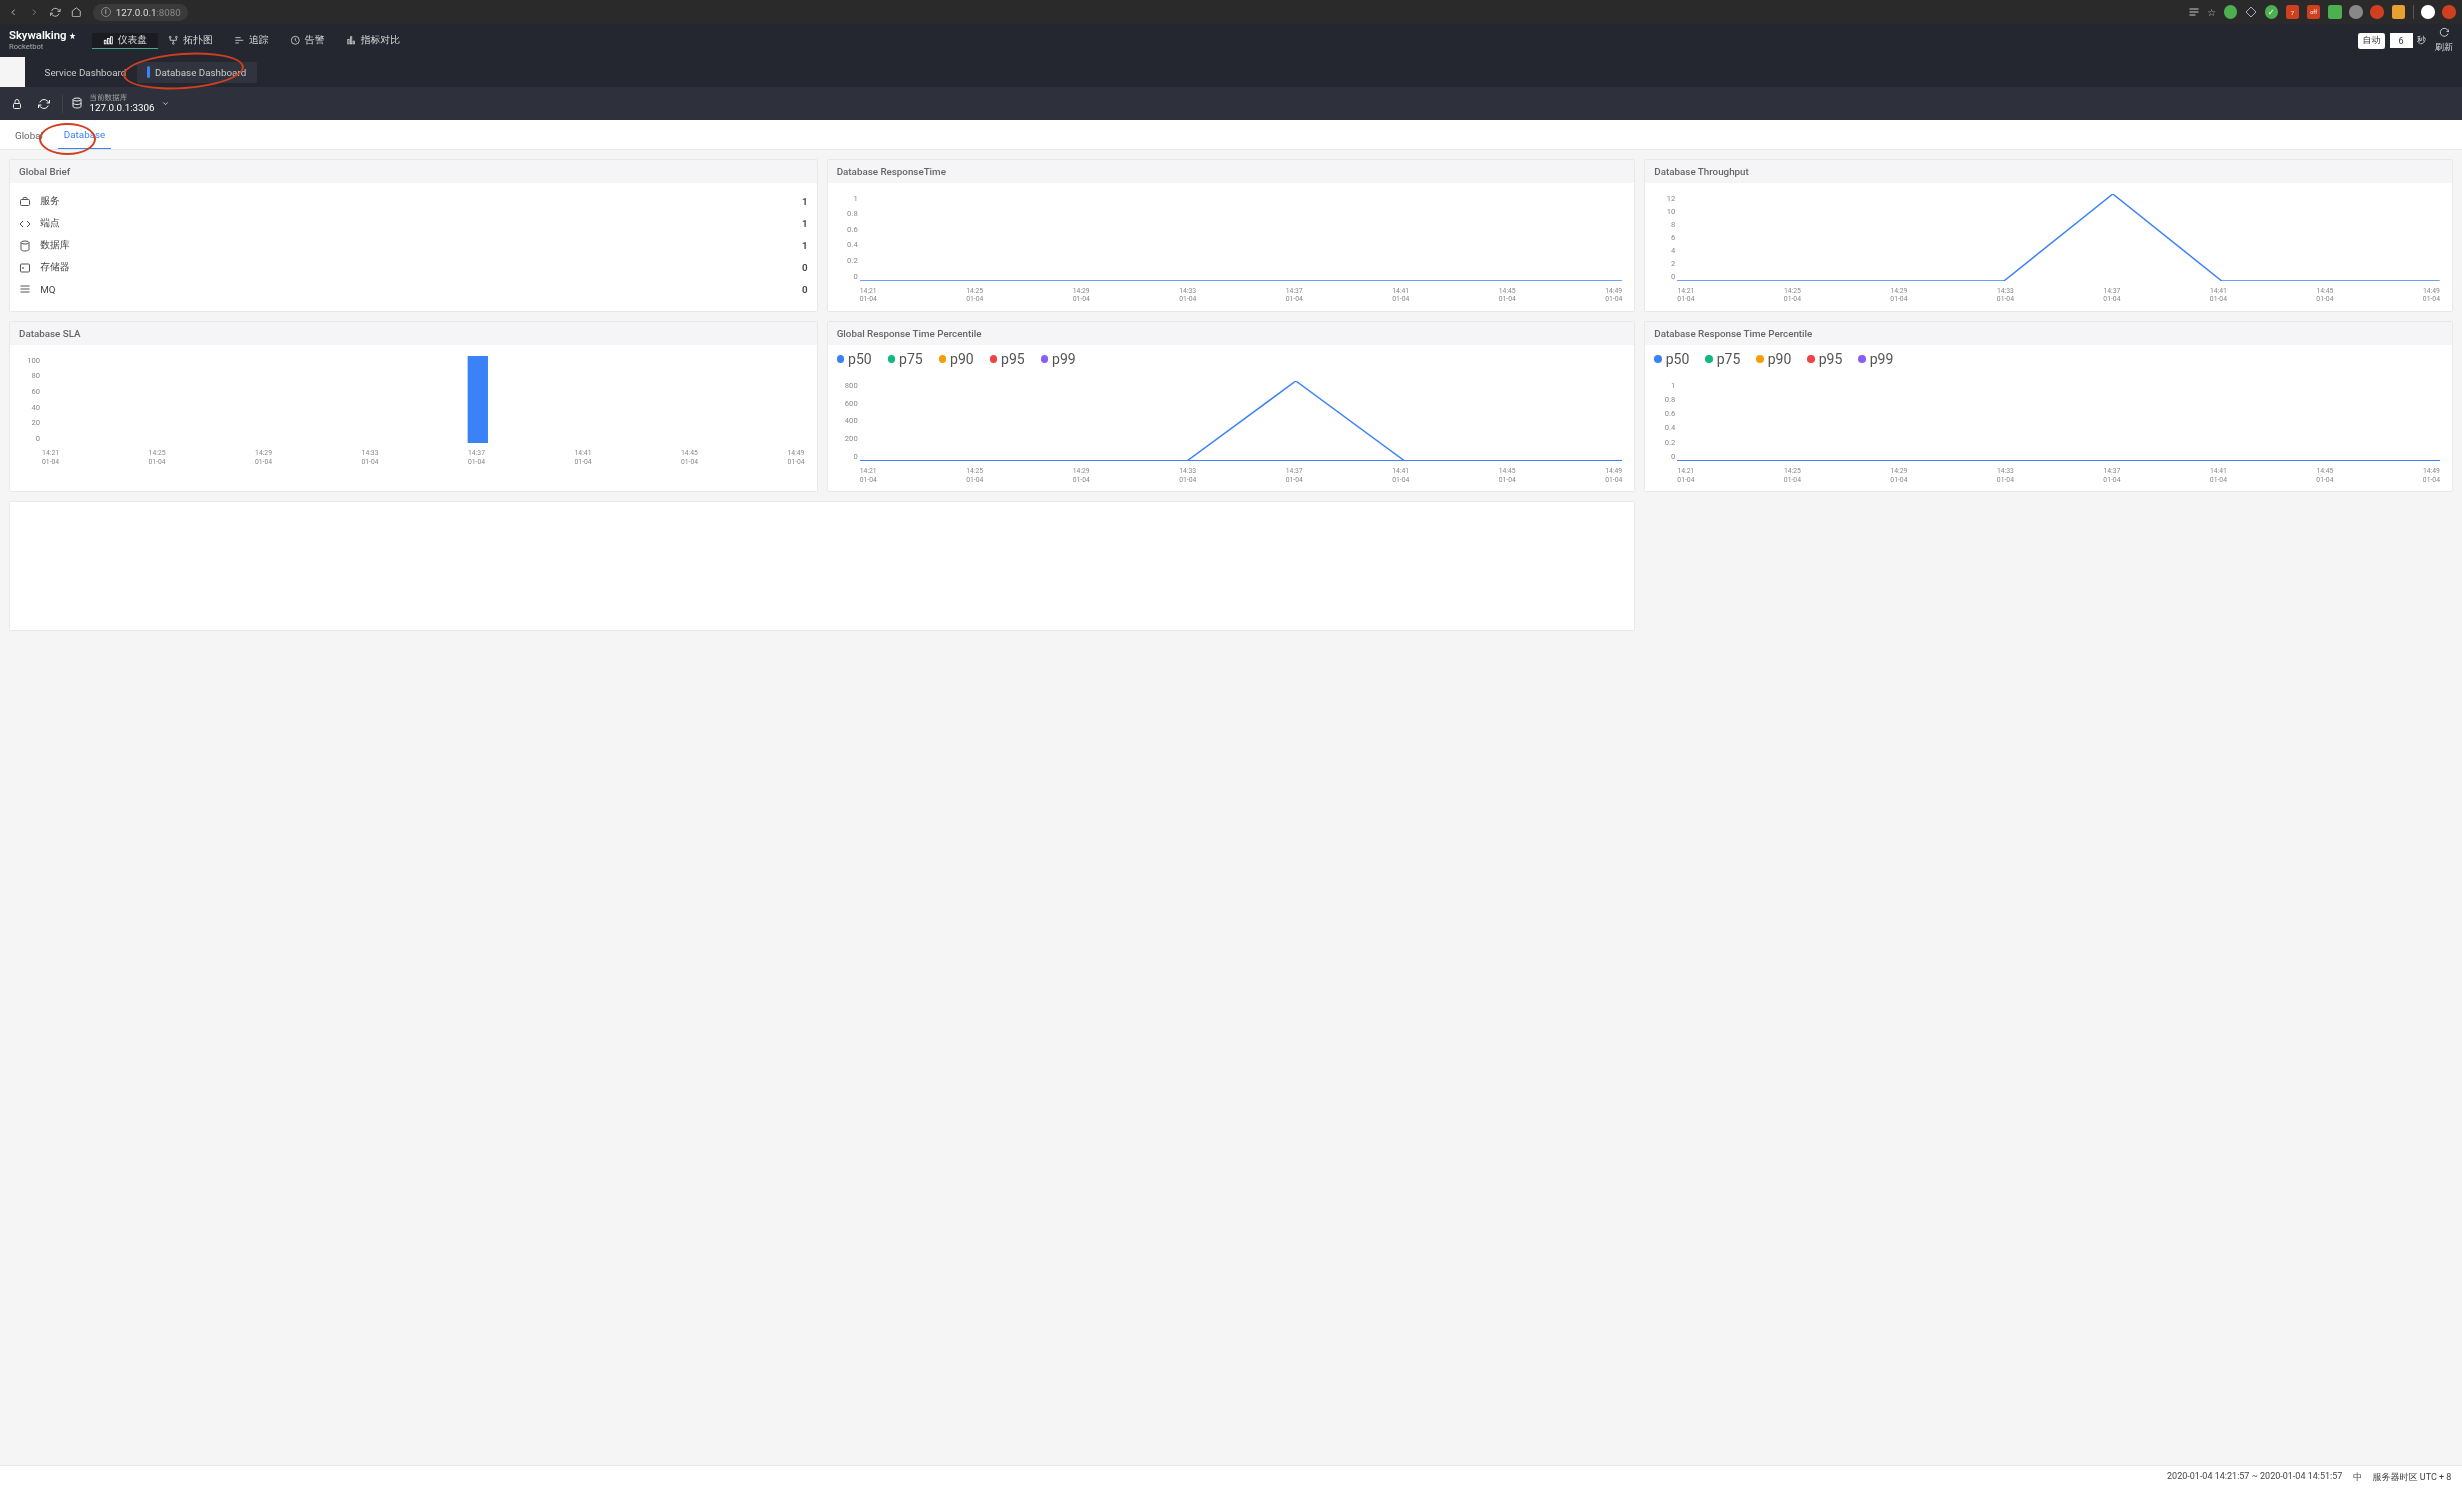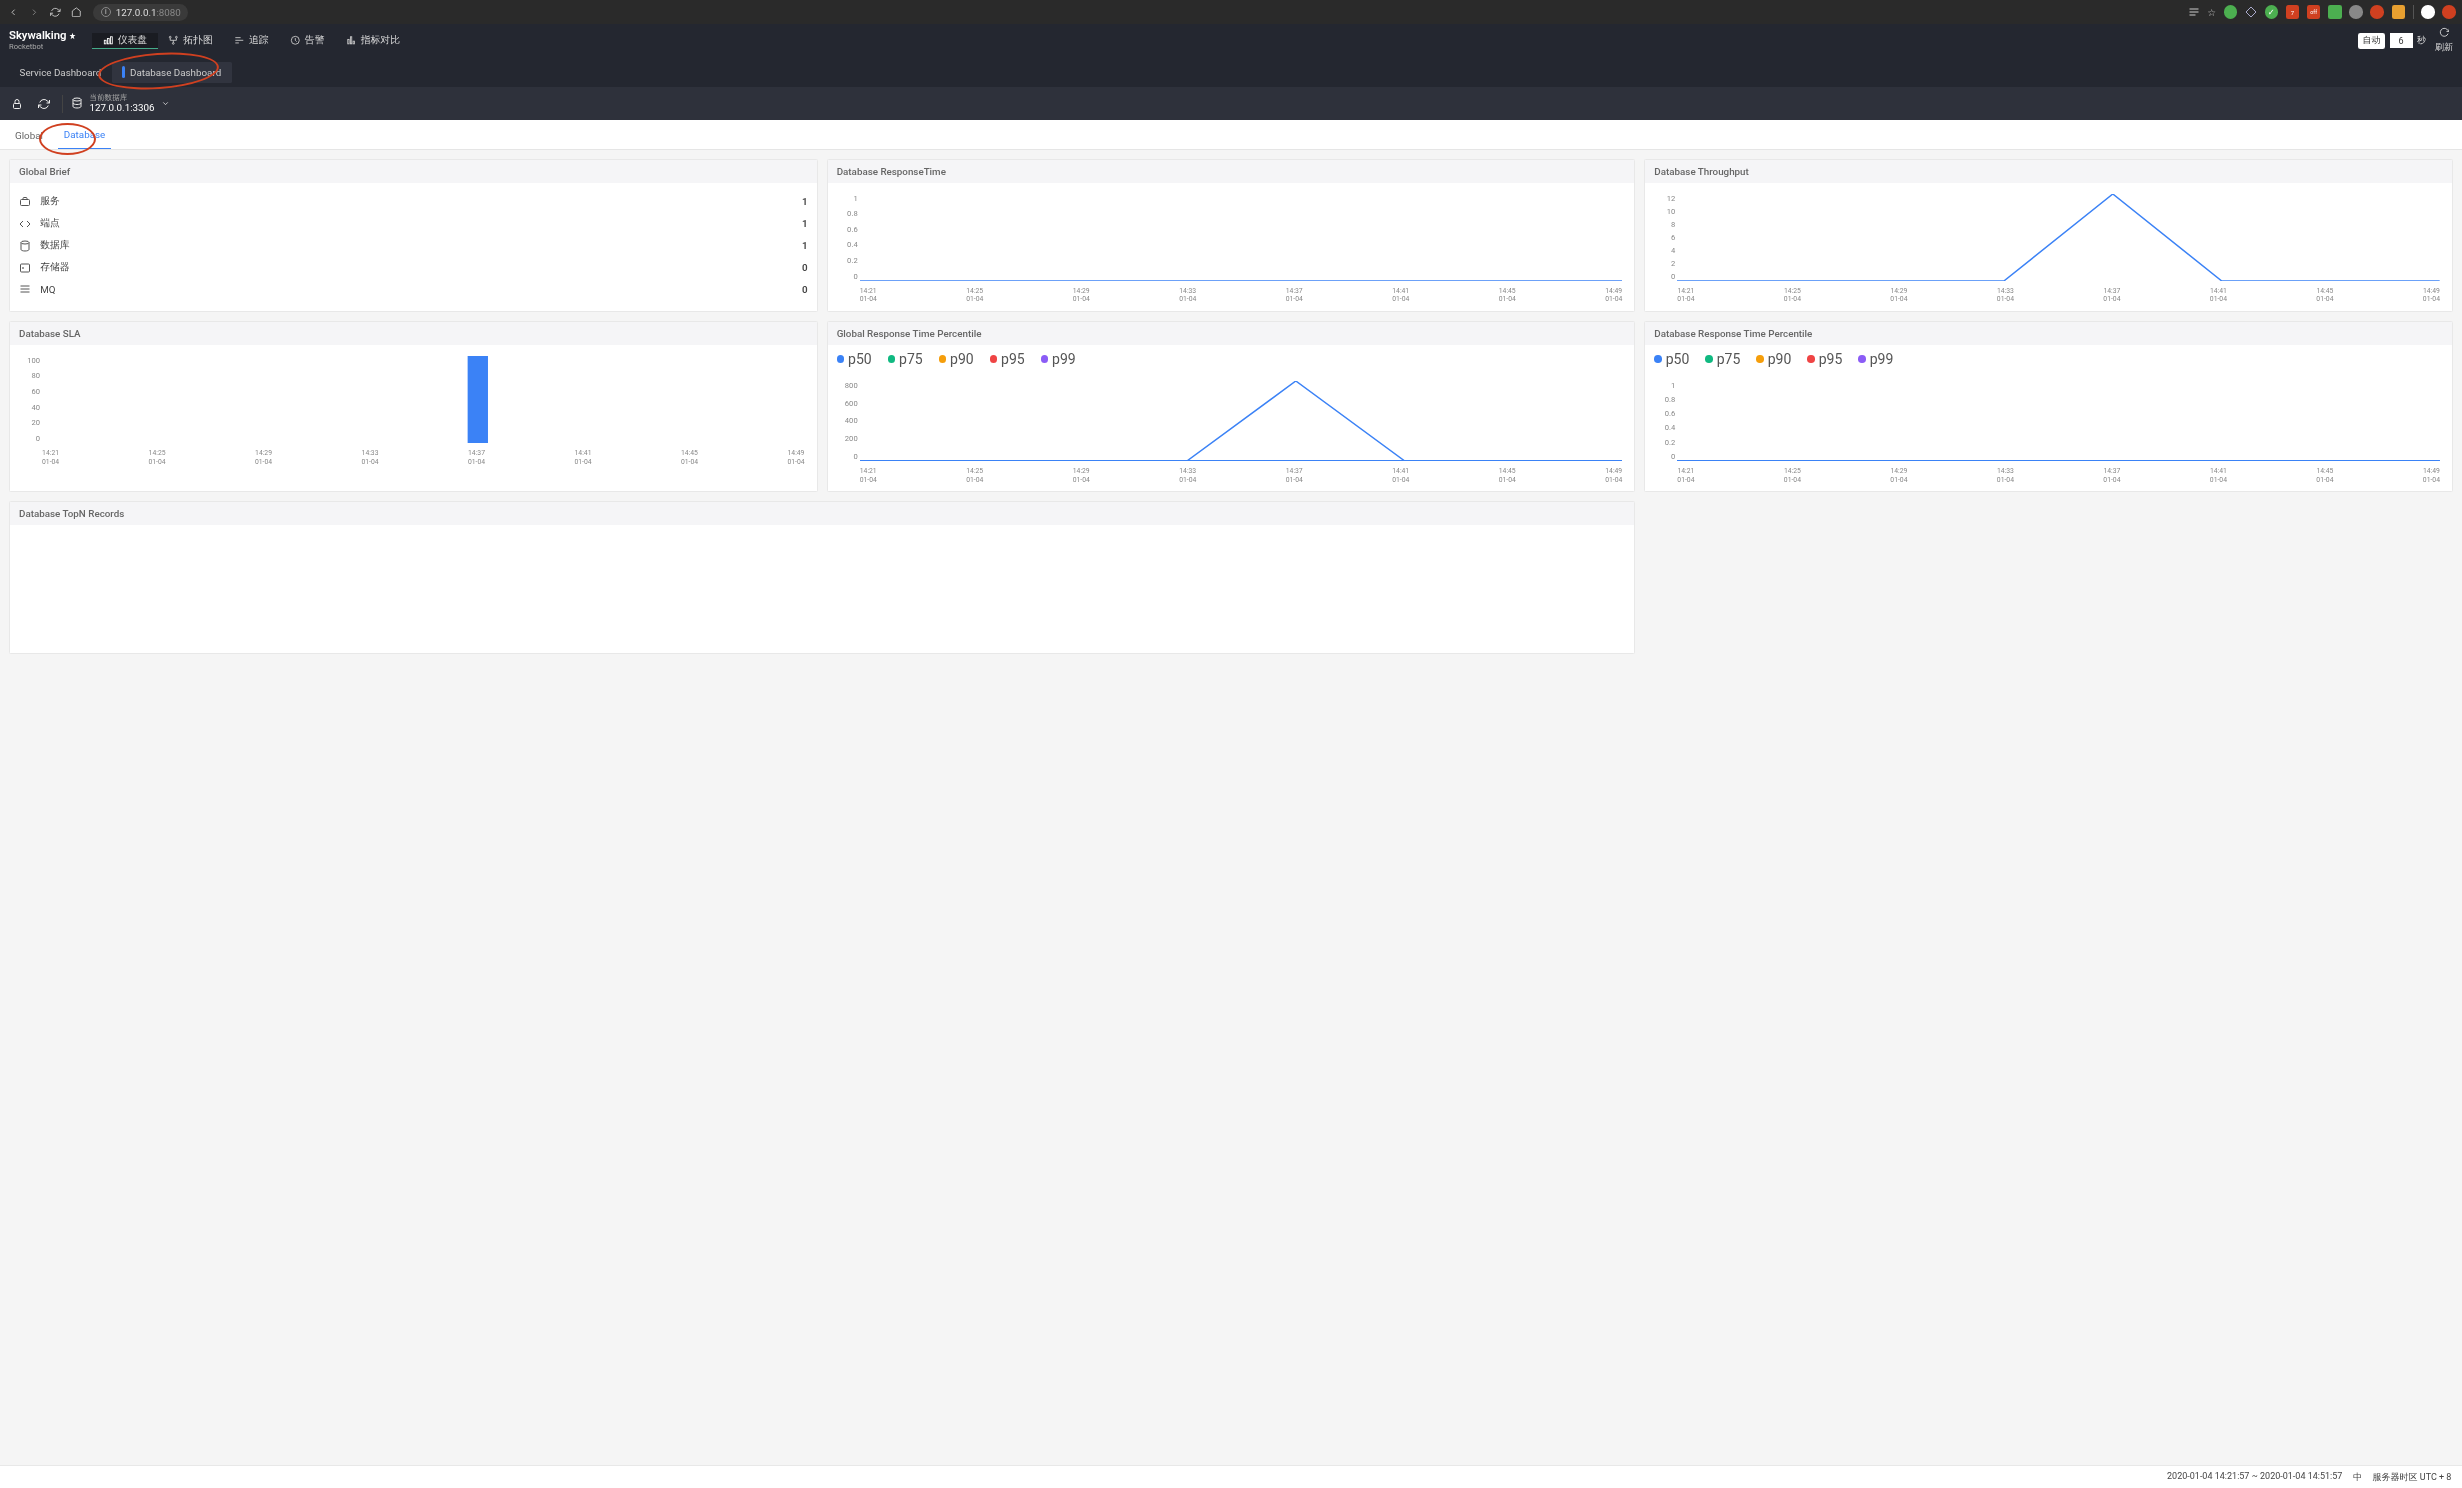--- a/index.html
+++ b/index.html
@@ -23,21 +23,21 @@
 .topnav .nav-item { display: flex; align-items: center; gap: 4.5px; padding: 0 10.6px; height: 16px; cursor: pointer; color: #ddd; font-size: 9.8px; }
 .topnav .nav-item.active { background: #1a1c22; border-bottom: 1.5px solid #4a8; }
 .nav-icon { width: 10.6px; height: 10.6px; }
 .topnav-right { margin-left: auto; display: flex; align-items: center; gap: 4.5px; }
 .auto-btn { background: #ffffff; color: #333; padding: 1.5px 4.5px; border-radius: 2.3px; font-size: 9px; }
 .sec-input { background: #fff; color: #333; width: 23px; height: 15px; border: none; text-align: center; font-size: 9px; }
 .sec-label { color: #ddd; font-size: 9px; }
 .refresh-btn { display: flex; align-items: center; gap: 3px; color: #ddd; font-size: 9px; cursor: pointer; margin-left: 4.5px; flex-direction: column; }
 
 
-.dash-sub { background: #242730; height: 30px; display: flex; align-items: center; padding: 0 9px; position: relative; }
+.dash-sub { background: #242730; height: 30px; display: flex; align-items: center; padding: 0 9px; position: relative; margin-left: 25px; }
 .dash-tab { padding: 4.5px 10.6px; color: #ccc; font-size: 9.8px; cursor: pointer; display: flex; align-items: center; gap: 4.5px; }
 .dash-tab.active { background: #31343f; border-radius: 1.5px; }
 .db-marker { width: 3px; height: 12px; background: #3b82f6; border-radius: 1.5px; }
 .circle-annotation { position: absolute; border: 2.3px solid #d04020; border-radius: 50%; pointer-events: none; }
 
 
 .toolbar { background: #2e313b; height: 33px; display: flex; align-items: center; padding: 0 7.6px; gap: 9px; color: #eee; }
 .tool-btn { width: 18px; height: 18px; display: flex; align-items: center; justify-content: center; cursor: pointer; }
 .db-select { display: flex; align-items: center; gap: 6px; cursor: pointer; }
 .db-select-col { display: flex; flex-direction: column; line-height: 1.2; }
@@ -508,21 +508,20 @@
             <div>14:37<br>01-04</div>
             <div>14:41<br>01-04</div>
             <div>14:45<br>01-04</div>
             <div>14:49<br>01-04</div>
           </div>
         </div>
       </div>
   </div>
 
   <div class="panel" style="grid-column:span 2">
-    <div class="panel-head">Database TopN Records</div>
     <div class="panel-body" style="min-height:128px"></div>
   </div>
 
 </div>
 
 <div class="footer">
   <span>2020-01-04 14:21:57 ~ 2020-01-04 14:51:57</span>
   <span>中</span>
   <span>服务器时区 UTC + 8</span>
 </div>

